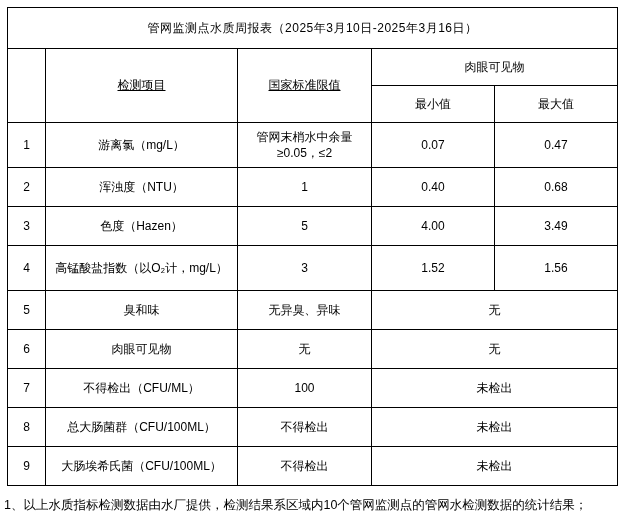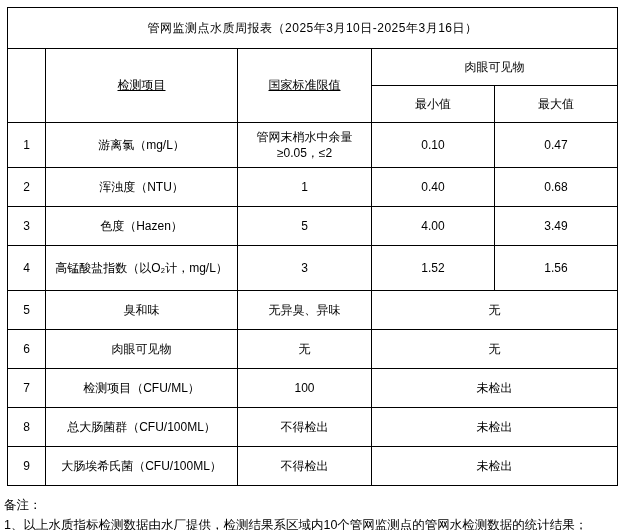--- a/index.html
+++ b/index.html
@@ -107,21 +107,21 @@
       </tr>
       <tr>
         <td class="hdr">最小值</td>
         <td class="hdr">最大值</td>
       </tr>
 
       <tr>
         <td class="row-cell tall">1</td>
         <td class="row-cell tall item-name">游离氯（mg/L）</td>
         <td class="row-cell tall std-small">管网末梢水中余量≥0.05，≤2</td>
-        <td class="row-cell tall">0.10</td>
+        <td class="row-cell tall">0.07</td>
         <td class="row-cell tall">0.47</td>
       </tr>
 
       <tr>
         <td class="row-cell">2</td>
         <td class="row-cell item-name">浑浊度（NTU）</td>
         <td class="row-cell">1</td>
         <td class="row-cell">0.40</td>
         <td class="row-cell">0.68</td>
       </tr>
@@ -151,21 +151,21 @@
 
       <tr>
         <td class="row-cell">6</td>
         <td class="row-cell item-name">肉眼可见物</td>
         <td class="row-cell">无</td>
         <td class="row-cell" colspan="2">无</td>
       </tr>
 
       <tr>
         <td class="row-cell">7</td>
-        <td class="row-cell item-name">检测项目（CFU/ML）</td>
+        <td class="row-cell item-name">不得检出（CFU/ML）</td>
         <td class="row-cell">100</td>
         <td class="row-cell" colspan="2">未检出</td>
       </tr>
 
       <tr>
         <td class="row-cell">8</td>
         <td class="row-cell item-name">总大肠菌群（CFU/100ML）</td>
         <td class="row-cell">不得检出</td>
         <td class="row-cell" colspan="2">未检出</td>
       </tr>
@@ -173,18 +173,17 @@
       <tr>
         <td class="row-cell">9</td>
         <td class="row-cell item-name">大肠埃希氏菌（CFU/100ML）</td>
         <td class="row-cell">不得检出</td>
         <td class="row-cell" colspan="2">未检出</td>
       </tr>
     </tbody>
   </table>
 
   <div class="notes">
-    <div class="note-line">备注：</div>
     <div class="note-line">1、以上水质指标检测数据由水厂提供，检测结果系区域内10个管网监测点的管网水检测数据的统计结果；</div>
 
   </div>
 
 </div>
 
 </body></html>

